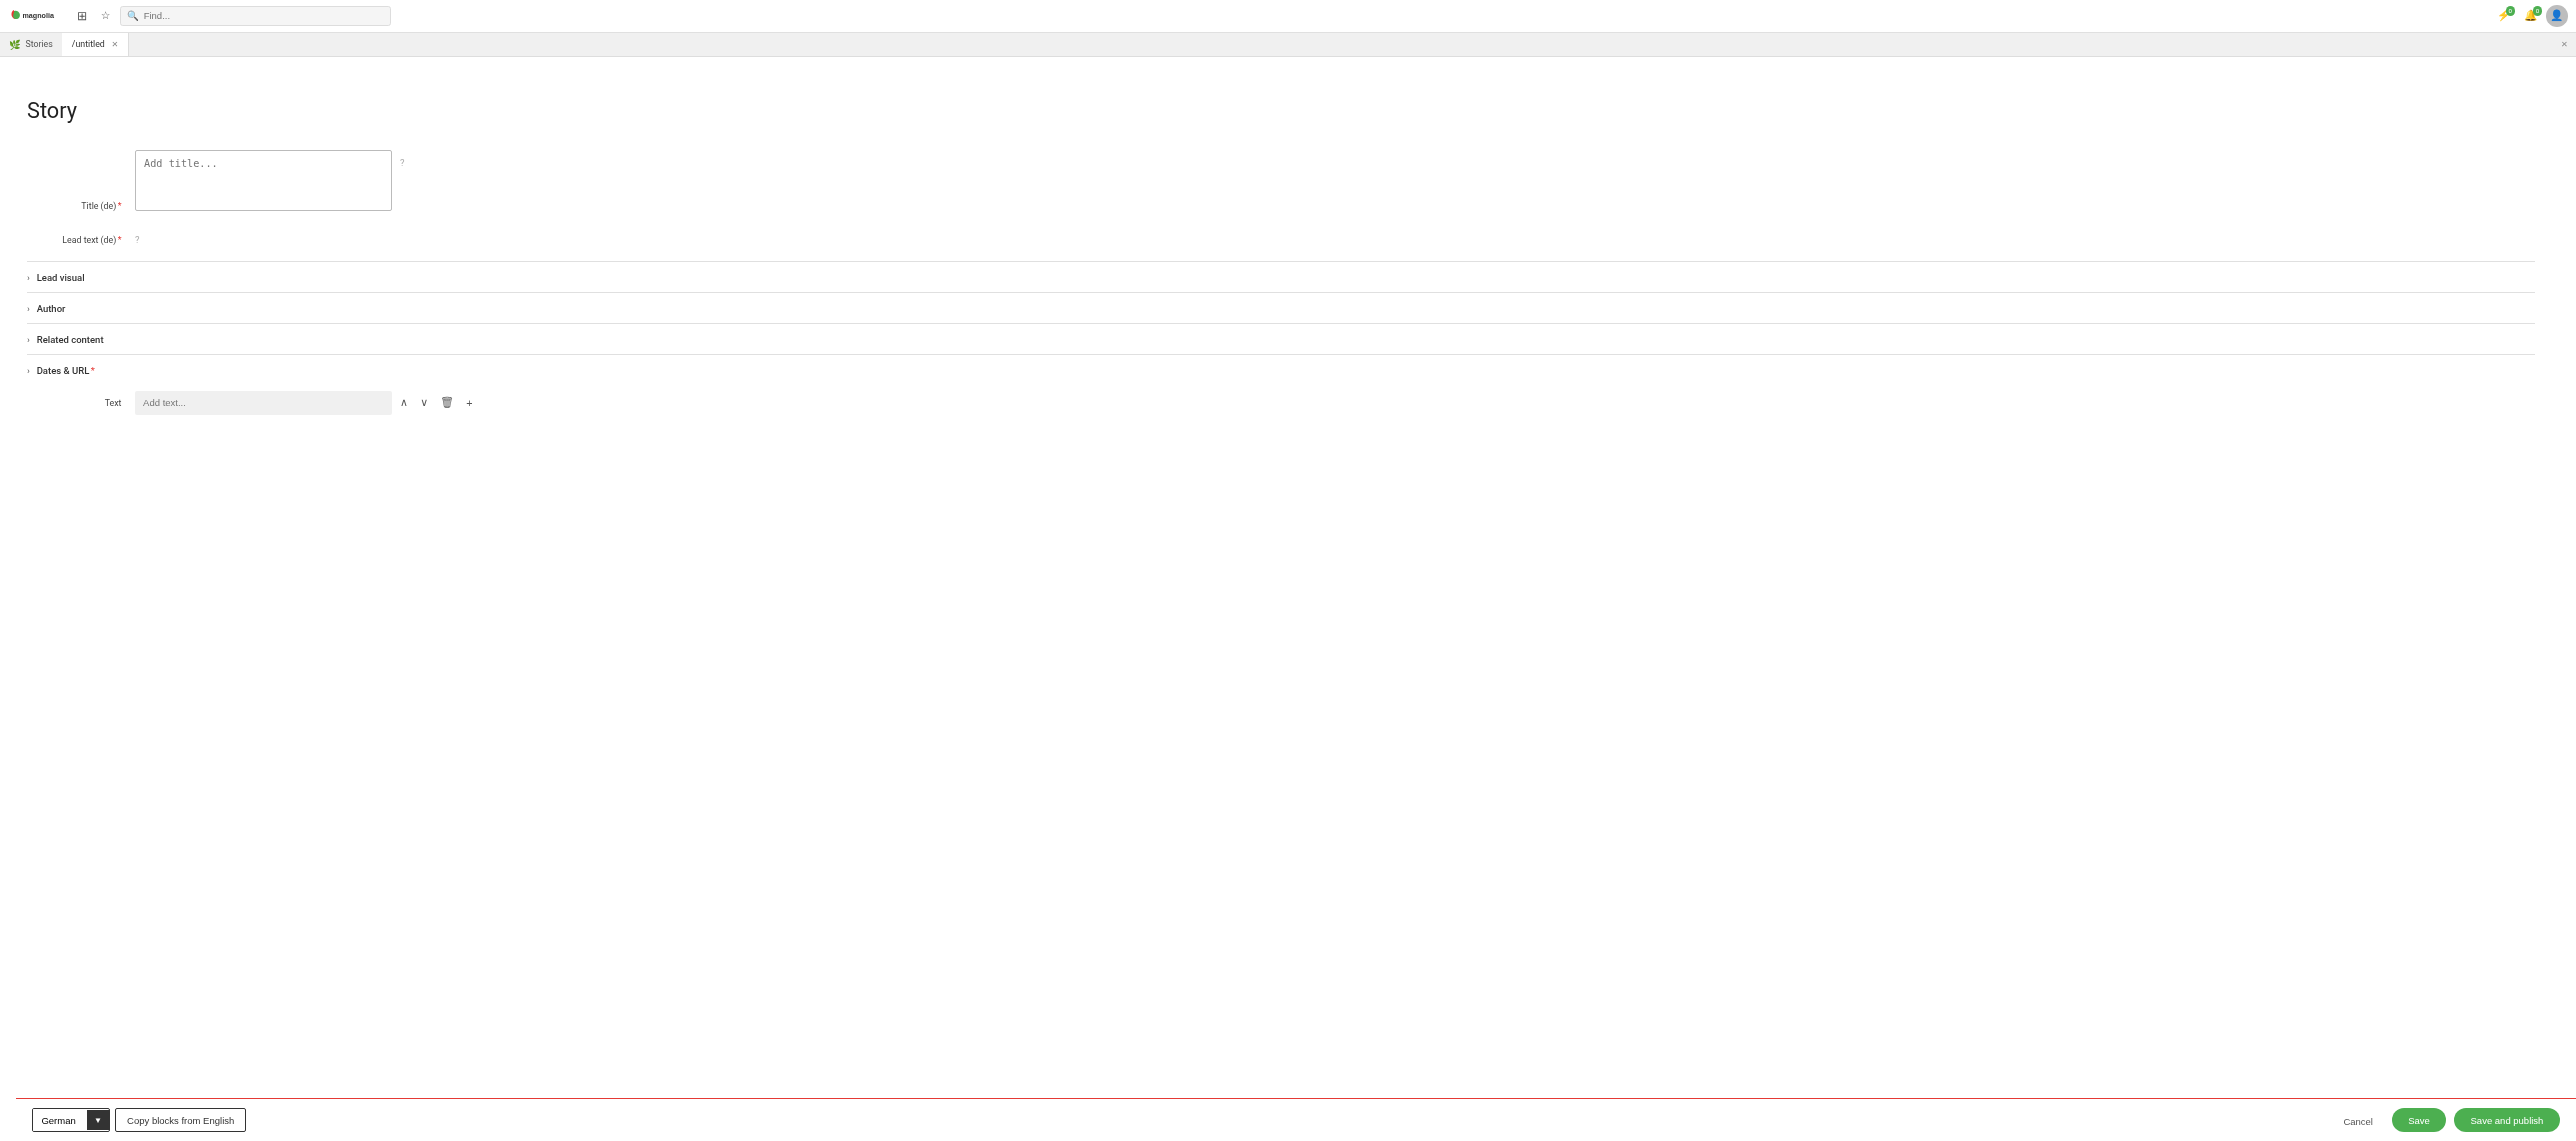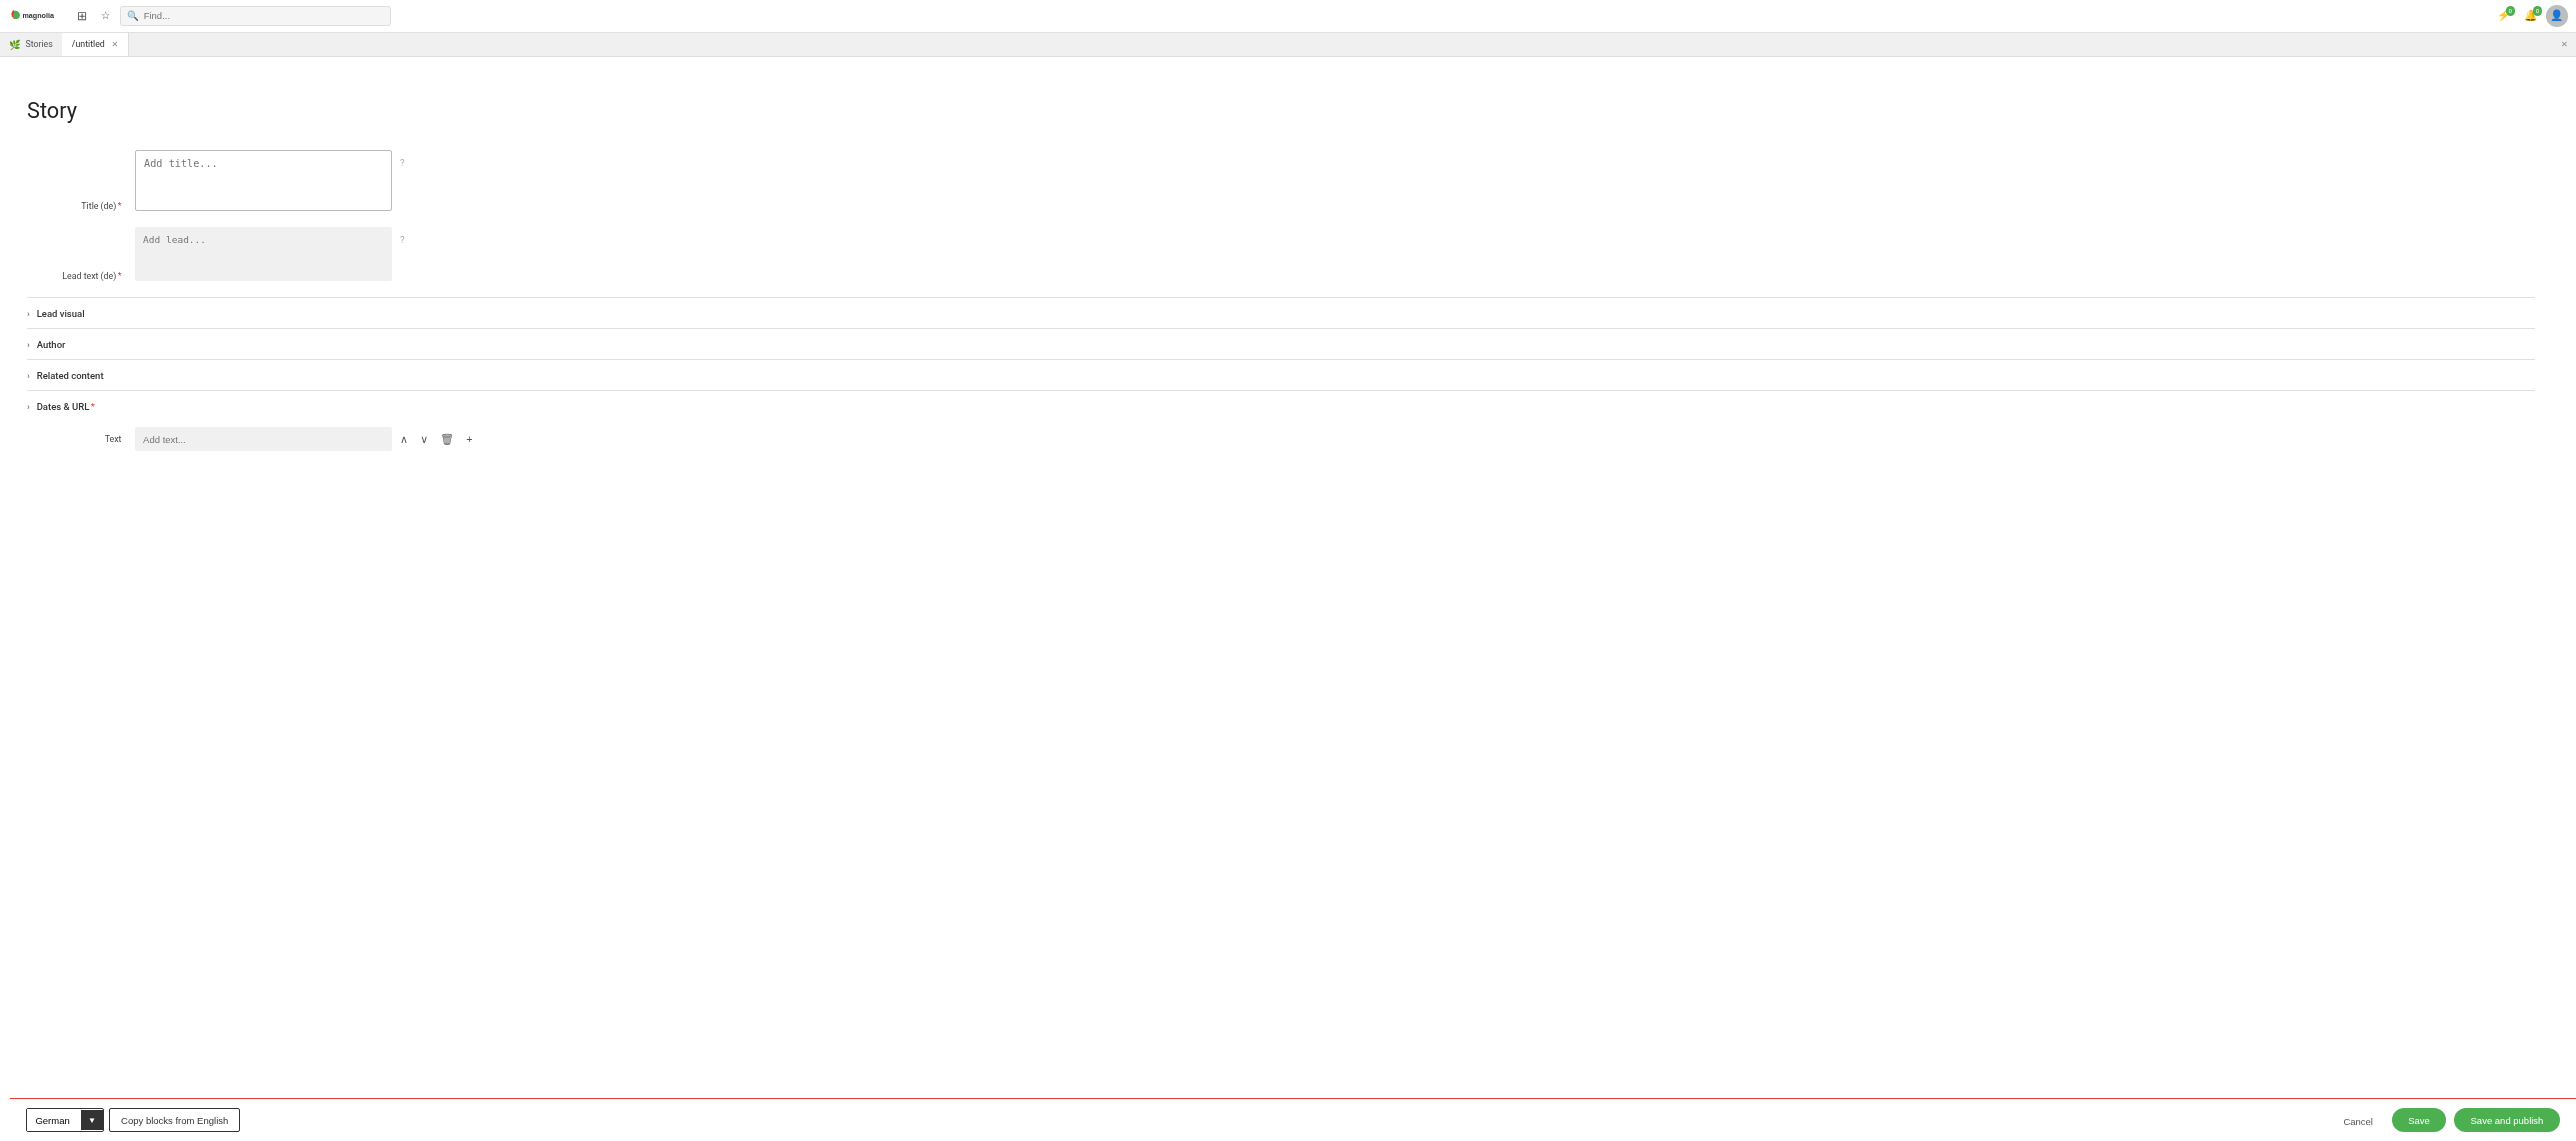--- a/index.html
+++ b/index.html
@@ -99,21 +99,21 @@
     
     .text-row {
       display: flex; align-items: center; margin: 5.4px 0;
     }
     .text-row-label { width: 108px; flex-shrink: 0; text-align: right; padding-right: 13.5px; font-size: 8.8px; color: #444; }
     .text-row-controls { display: flex; align-items: center; gap: 6.8px; margin-left: 5.4px; }
     .ctrl-btn { background: none; border: none; cursor: pointer; color: #555; font-size: 10.8px; padding: 2.7px; }
 
     
     .bottom-bar {
-      position: fixed; bottom: 0; left: 10px; right: 0; height: 43px;
+      position: fixed; bottom: 0; left: 16px; right: 0; height: 43px;
       background: #fff; border-top: 1.4px solid #e53935;
       display: flex; align-items: center; padding: 0 16.3px; gap: 5.4px; z-index: 100;
     }
     .lang-select-wrap { display: flex; align-items: center; border: 0.7px solid #333; border-radius: 2px; overflow: hidden; }
     .lang-select {
       border: none; outline: none; padding: 5.4px 8.1px; font-size: 9.5px;
       background: #fff; cursor: pointer; appearance: none; -webkit-appearance: none;
       min-width: 54px;
     }
     .lang-dropdown-btn {
@@ -194,21 +194,20 @@
       <textarea class="form-input-title" placeholder="Add title..." style=""></textarea>
       <span class="help-icon">?</span>
     </div>
   </div>
 
   <div class="form-row">
     <div class="form-label">
       <span>Lead text (de)</span><span class="required-star">*</span>
     </div>
     <div class="form-field-wrap">
-      <textarea class="form-input-lead" placeholder="Add lead..." style=""></textarea>
       <span class="help-icon">?</span>
     </div>
   </div>
 
   <div class="section-row">
     <span class="chevron-icon">›</span>
     <span class="section-label">Lead visual</span>
   </div>
   <div class="section-row">
     <span class="chevron-icon">›</span>

